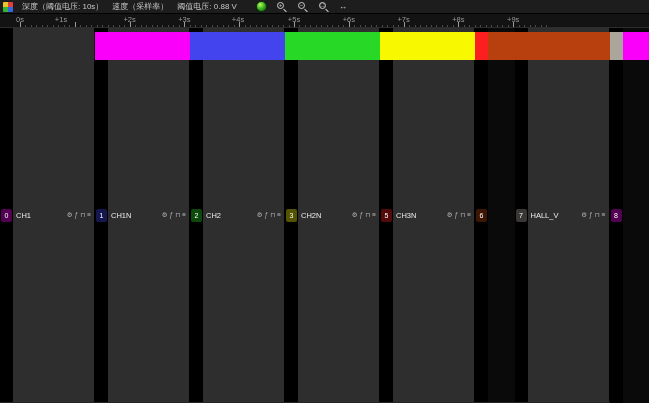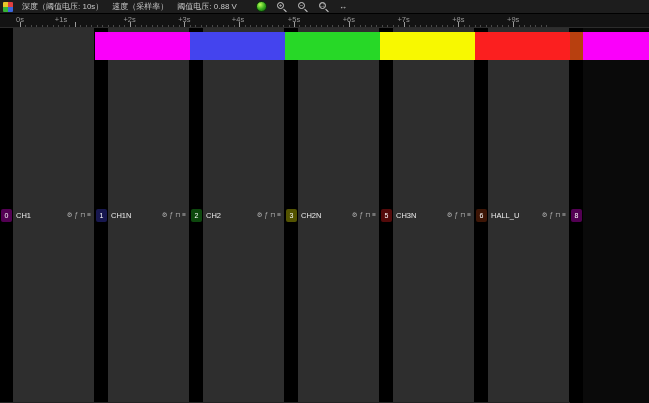--- a/index.html
+++ b/index.html
@@ -297,38 +297,49 @@
             <div class="baseline" style="background: rgb(251, 31, 31);"></div>
             <div class="seg" style="left: 0%; width: 40%; background: rgb(251, 31, 31);"></div>
             <div class="seg" style="left: 61.2%; width: 38.8%; background: rgb(251, 31, 31);"></div>
           </div>
         </div>
       </div>
       <div class="row">
         <div class="chip-cell">
           <div class="chip" style="background: rgba(184, 64, 15, 0.333);">6</div>
         </div>
-        <div class="panel-cell">
-          <span class="ch-name">HALL_U</span>
-          <span class="ch-icons">
-            <span class="ch-icon">⚙</span>
-            <span class="ch-icon">ƒ</span>
-            <span class="ch-icon">⊓</span>
-            <span class="ch-icon">≡</span>
-          </span>
-        </div>
         <div class="lane">
           <div class="lane-inner">
             <div class="baseline" style="background: rgb(184, 64, 15);"></div>
             <div class="seg" style="left: 0%; width: 100%; background: rgb(184, 64, 15);"></div>
           </div>
         </div>
       </div>
       <div class="row">
         <div class="chip-cell">
+          <div class="chip" style="background: rgba(171, 166, 156, 0.333);">7</div>
+        </div>
+        <div class="panel-cell">
+          <span class="ch-name">HALL_V</span>
+          <span class="ch-icons">
+            <span class="ch-icon">⚙</span>
+            <span class="ch-icon">ƒ</span>
+            <span class="ch-icon">⊓</span>
+            <span class="ch-icon">≡</span>
+          </span>
+        </div>
+        <div class="lane">
+          <div class="lane-inner">
+            <div class="baseline" style="background: rgb(171, 166, 156);"></div>
+            <div class="seg" style="left: 0%; width: 100%; background: rgb(171, 166, 156);"></div>
+          </div>
+        </div>
+      </div>
+      <div class="row">
+        <div class="chip-cell">
           <div class="chip" style="background: rgba(250, 0, 250, 0.333);">8</div>
         </div>
         <div class="lane">
           <div class="lane-inner">
             <div class="baseline" style="background: rgb(250, 0, 250);"></div>
             <div class="seg" style="left: 0%; width: 100%; background: rgb(250, 0, 250);"></div>
           </div>
         </div>
       </div>
     </div>

